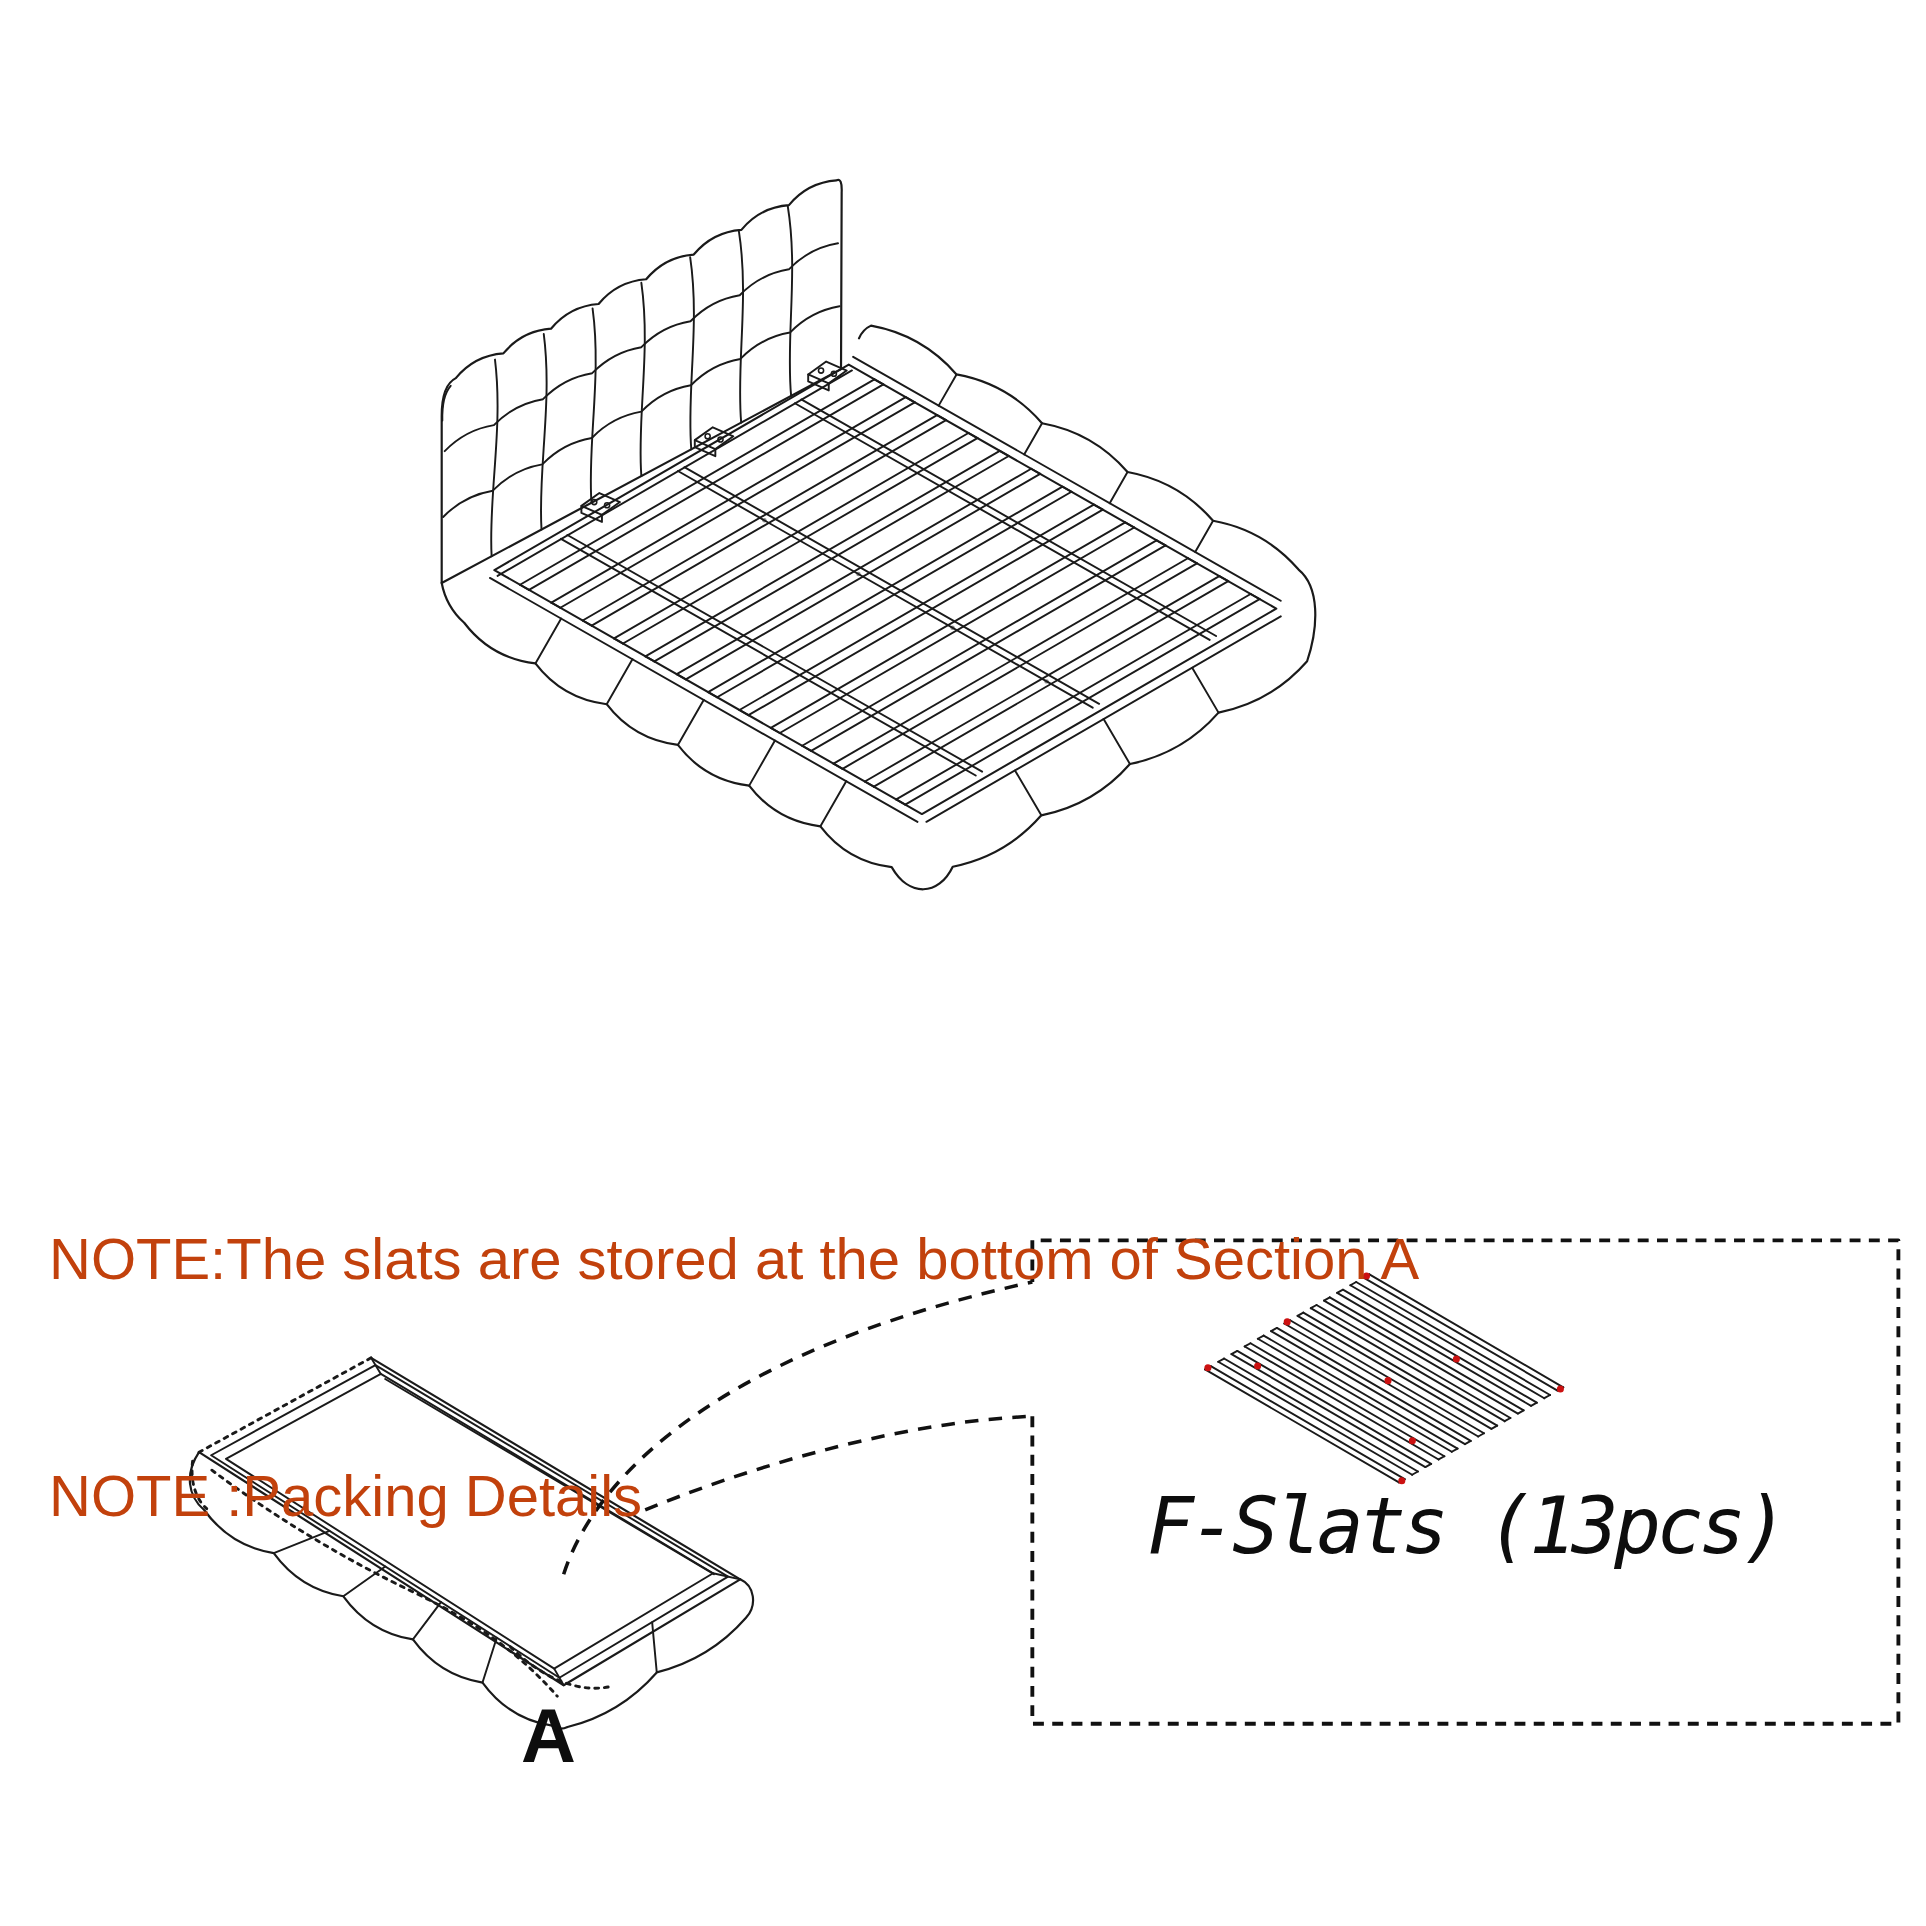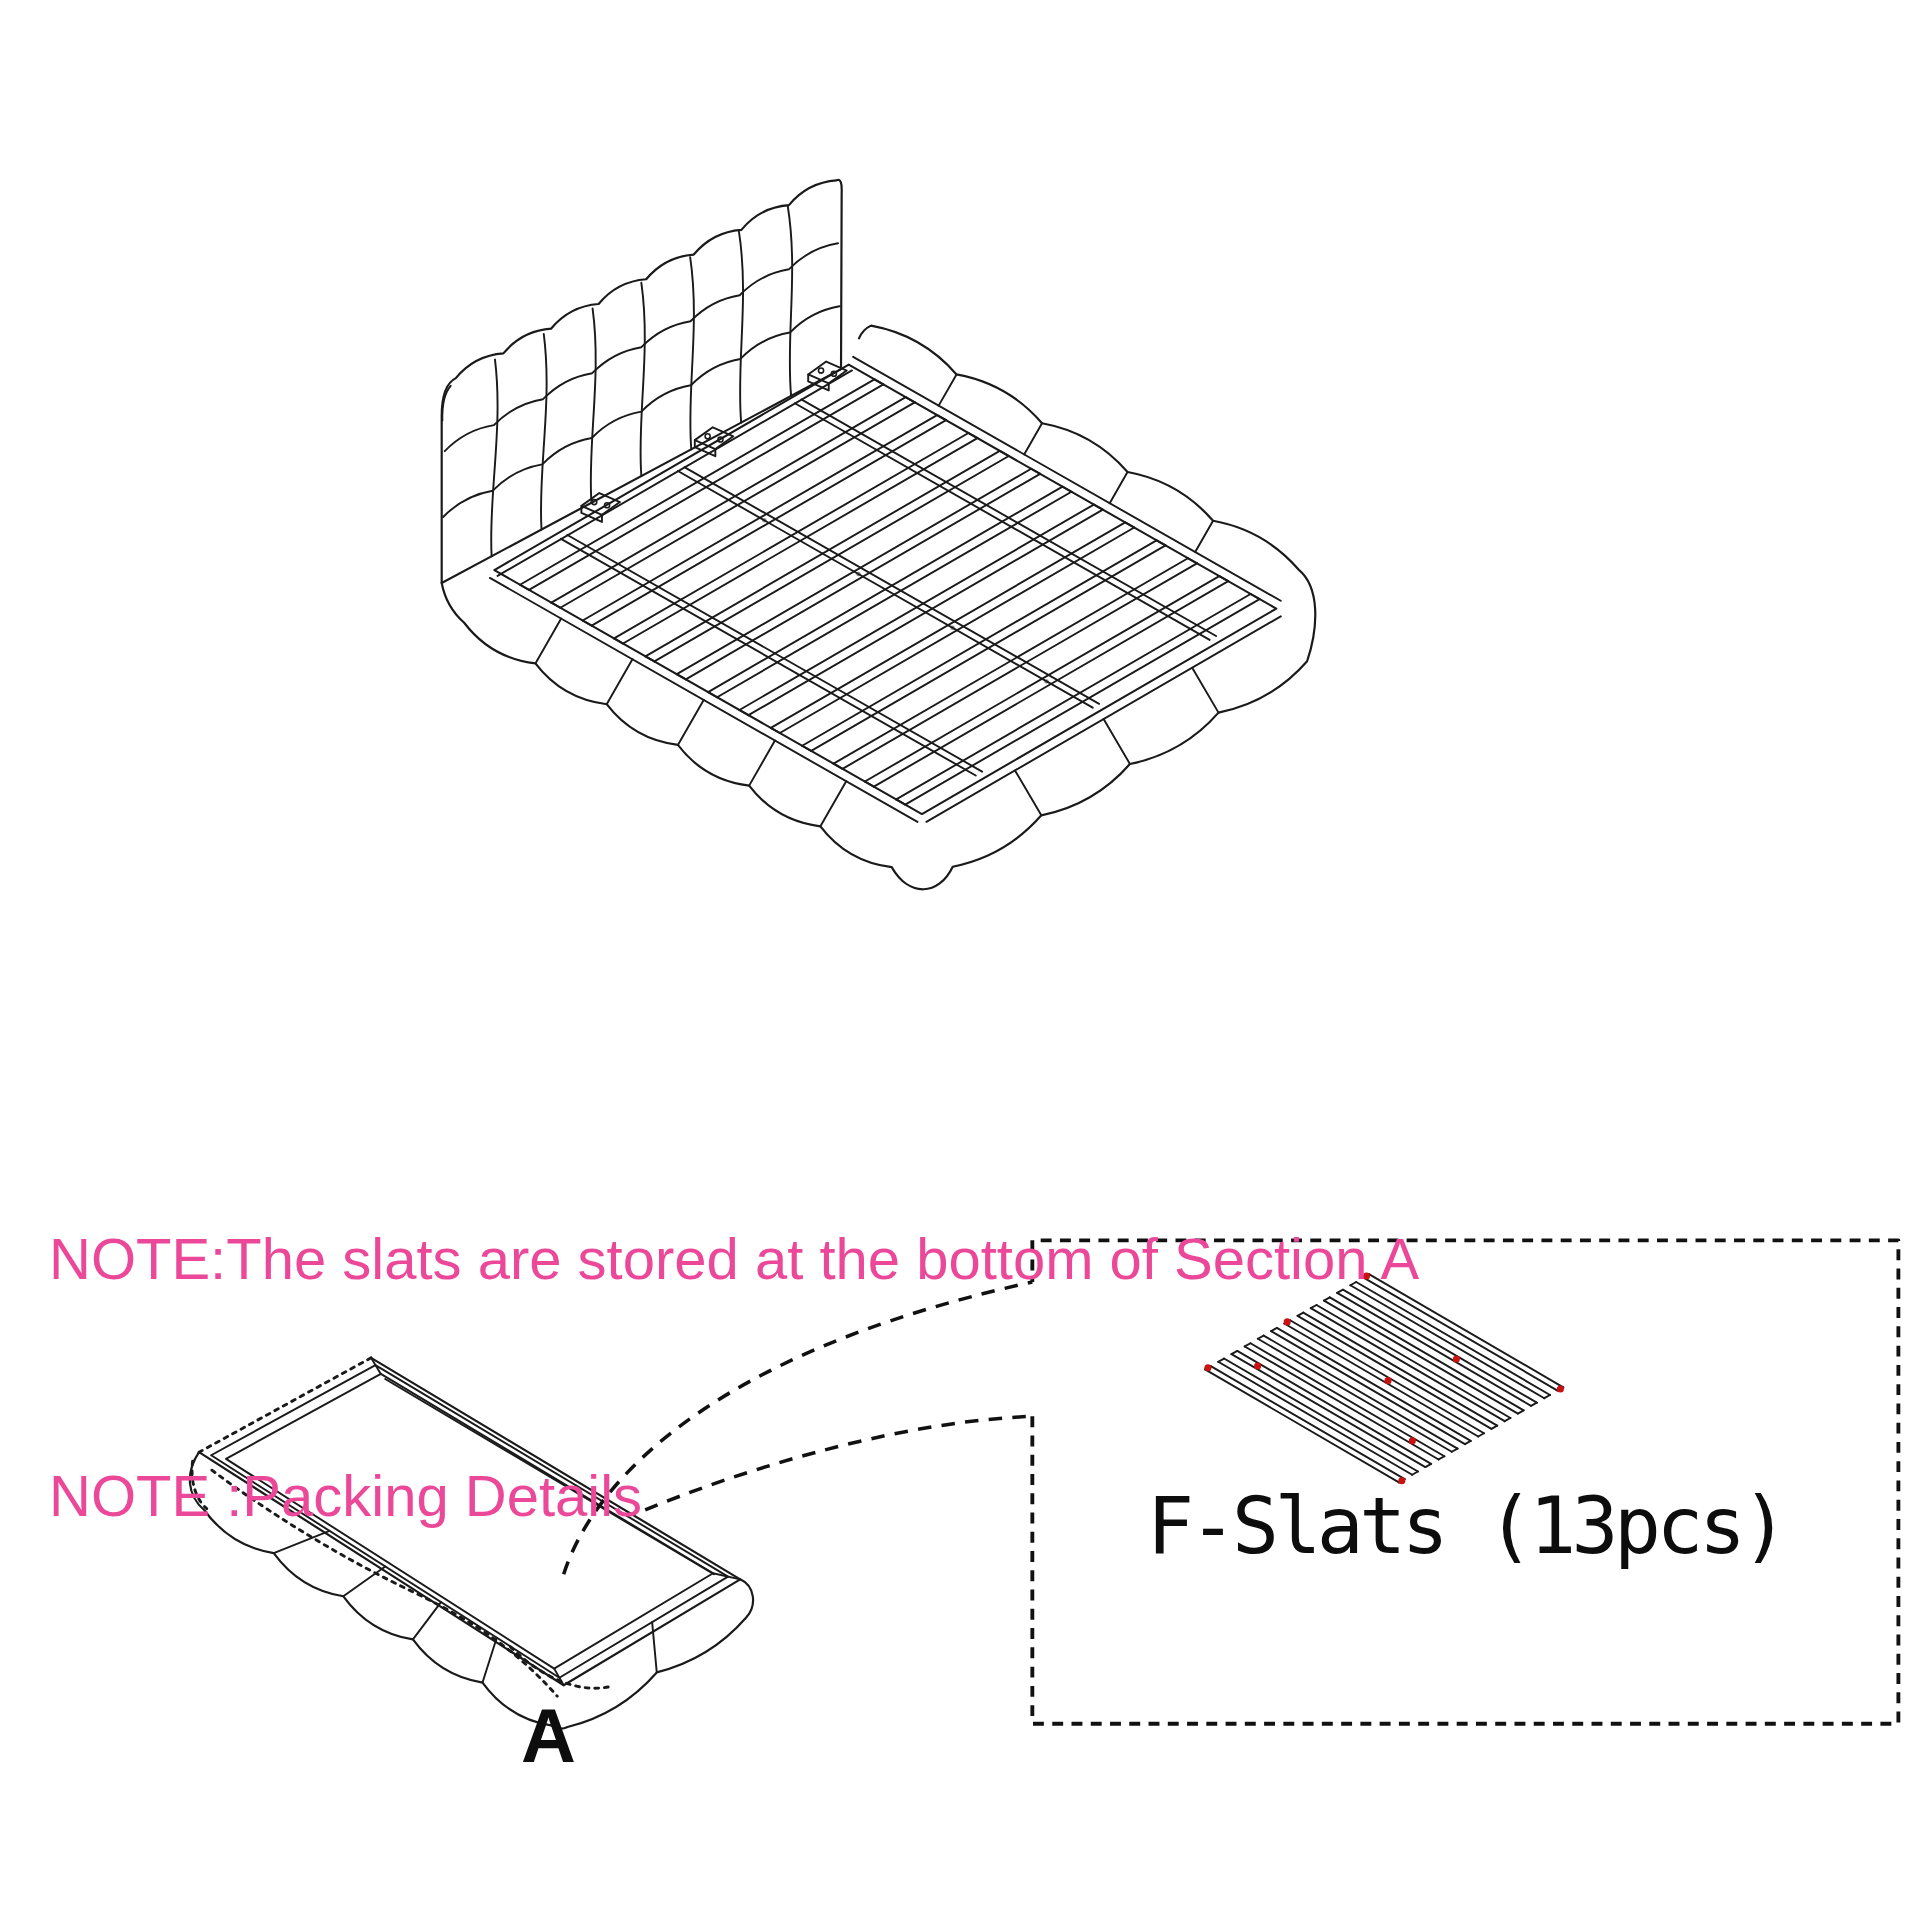--- a/index.html
+++ b/index.html
@@ -1,25 +1,25 @@
 <!DOCTYPE html>
 <html style="font-size:10.3px"><head>
 <meta charset="utf-8">
 <style>
   html,body{margin:0;padding:0;background:#ffffff;}
   .sheet{position:relative;width:1926px;height:1926px;background:#ffffff;overflow:hidden;
          font-family:"Liberation Sans",sans-serif;}
   .art{position:absolute;left:0;top:0;width:1926px;height:1926px;}
   .note{position:absolute;left:49px;top:1061px;font-size:58px;line-height:79px;
-        color:#ec4899;white-space:pre;letter-spacing:0;}
+        color:#c2410c;white-space:pre;letter-spacing:0;}
   .alabel{position:absolute;left:521px;top:1698px;width:54px;text-align:center;
           font-weight:bold;font-size:76px;line-height:1;color:#0d0d0d;}
   .flabel{position:absolute;left:1147px;top:1487px;
           font-family:"DejaVu Sans Mono",monospace;font-size:78px;line-height:1;
-          letter-spacing:-4.5px;color:#0d0d0d;white-space:pre;}
+          letter-spacing:-4.5px;color:#0d0d0d;white-space:pre;font-style:italic;}
 </style>
 </head>
 <body>
 
 <div class="sheet">
 
   <svg class="art" viewBox="0 0 3000 3000" fill="none" stroke-linecap="round" stroke-linejoin="round">
     <g id="bed">
         <path d="M 688.0 908.0 L 688 648 Q 688 600 710.0 589.0 Q 739.1 553.8 784.1 550.5 Q 813.2 515.3 858.3 512.0 Q 887.3 476.8 932.4 473.5 Q 961.4 438.3 1006.5 435.0 Q 1035.6 399.8 1080.6 396.5 Q 1109.7 361.3 1154.8 358.0 Q 1183.8 322.8 1228.9 319.5 Q 1257.9 284.3 1303.0 281.0 Q 1312 276 1311 300 L 1310.0 575.0 L 688.0 908.0" stroke="#1a1a1a" stroke-width="3.4" fill="none"></path>
         <path d="M 702 601 Q 688 617 689 655" stroke="#1a1a1a" stroke-width="3" fill="none"></path>

